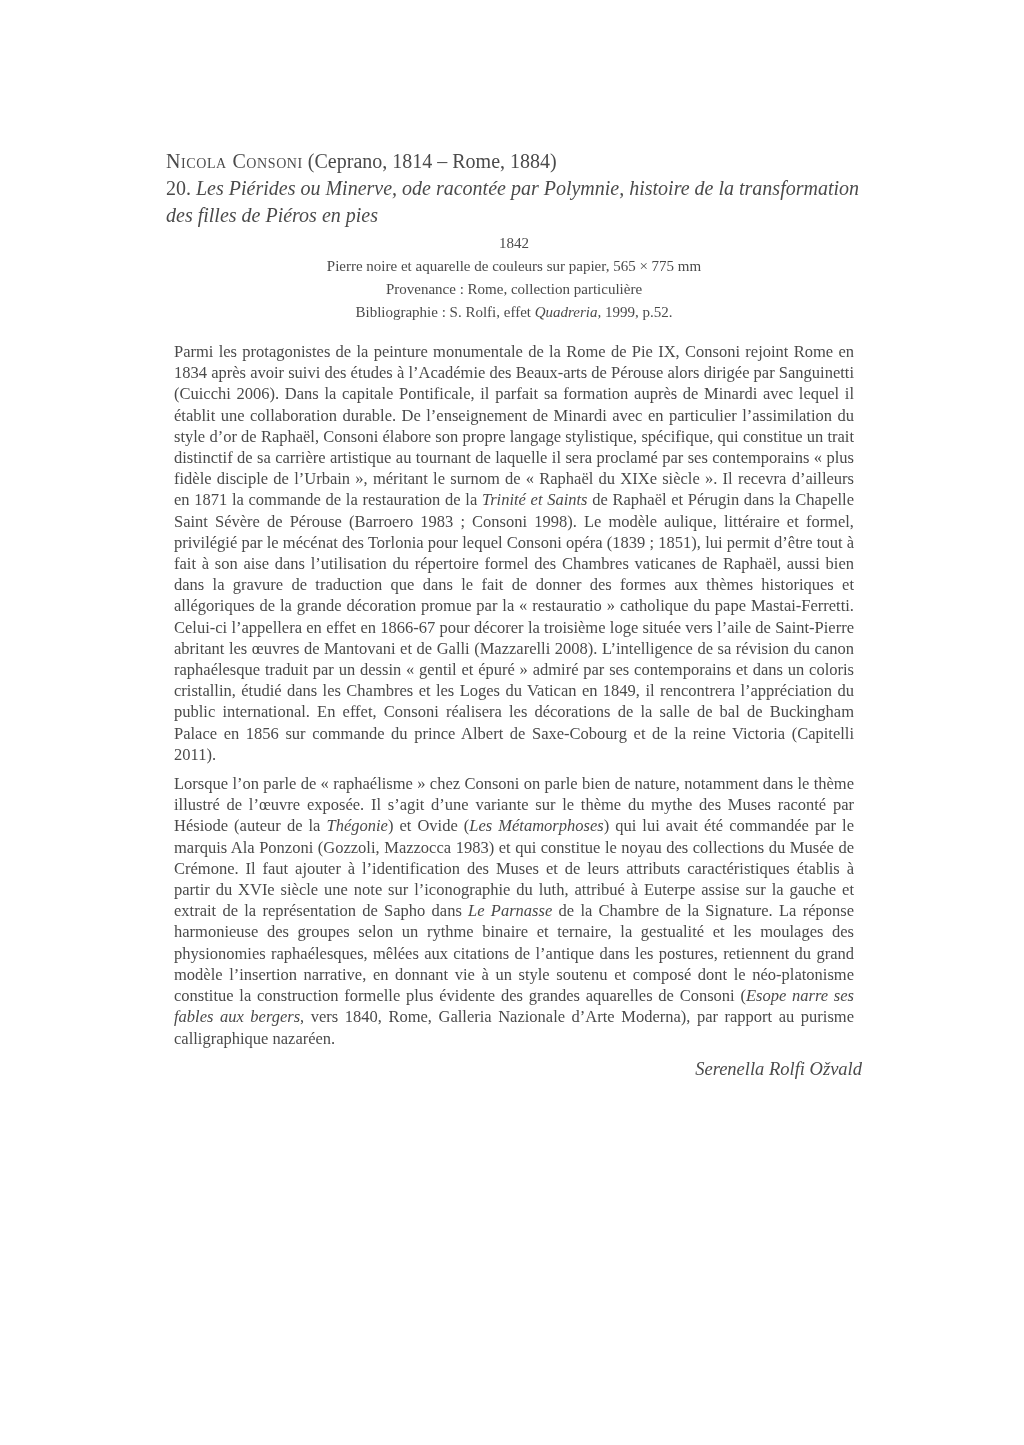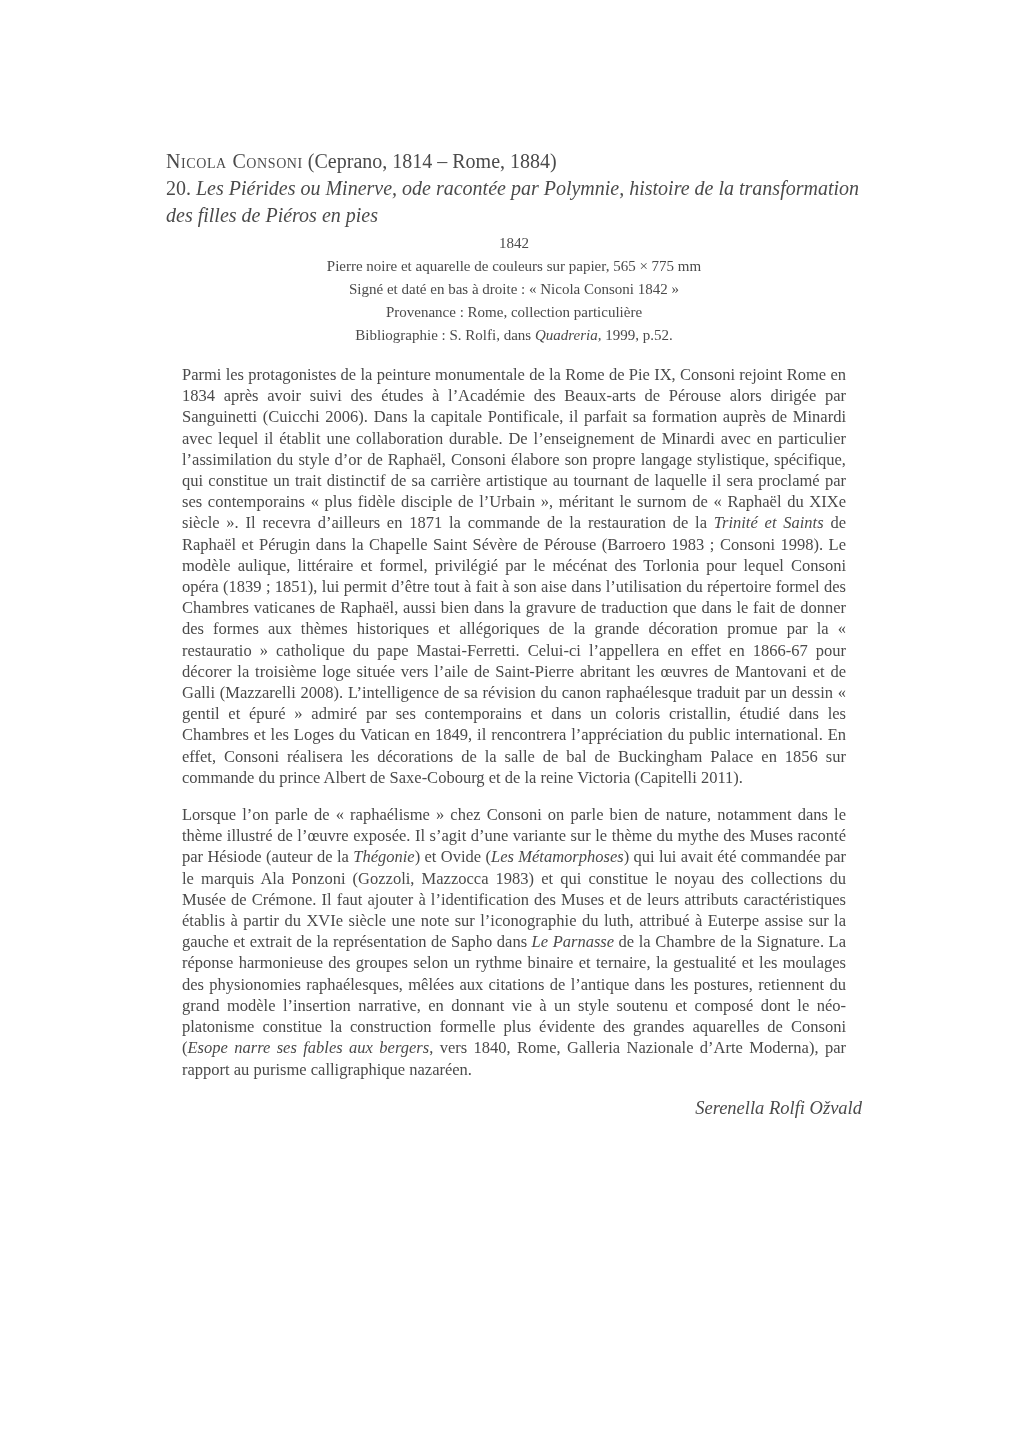--- a/index.html
+++ b/index.html
@@ -47,21 +47,21 @@
     white-space: nowrap;
     text-align: center;
   }
   .body-text {
     margin-top: 17px;
     font-size: 16.5px;
     line-height: 21.2px;
     text-align: justify;
   }
   .body-text p {
-    margin: 16px;
+    margin: 8px;
     padding: 0;
   }
   .author-signature {
     text-align: right;
     font-style: italic;
     font-size: 18.5px;
     line-height: 24px;
   }
   .page-number {
     position: absolute;
@@ -84,23 +84,22 @@
         <span class="smallcaps">Nicola Consoni</span><span> (Ceprano, 1814 – Rome, 1884)</span>
       </div>
 
       <div class="work-title">
         <span>20. </span><span class="it">Les Piérides ou Minerve, ode racontée par Polymnie, histoire de la transformation des filles de Piéros en pies</span>
       </div>
 
       <div class="tech-block">
         <div class="tech-line">1842</div>
         <div class="tech-line">Pierre noire et aquarelle de couleurs sur papier, 565 × 775 mm</div>
-        <div class="tech-line">Signé et daté en bas à droite : « Nicola Consoni 1842 »</div>
         <div class="tech-line">Provenance : Rome, collection particulière</div>
-        <div class="tech-line"><span>Bibliographie : S. Rolfi, dans </span><span class="it">Quadreria,</span><span> 1999, p.52.</span></div>
+        <div class="tech-line"><span>Bibliographie : S. Rolfi, effet </span><span class="it">Quadreria,</span><span> 1999, p.52.</span></div>
       </div>
     </div>
 
     <div class="body-text">
       <p><span>Parmi les protagonistes de la peinture monumentale de la Rome de Pie IX, Consoni rejoint Rome en 1834 après avoir suivi des études à l’Académie des Beaux-arts de Pérouse alors dirigée par Sanguinetti (Cuicchi 2006). Dans la capitale Pontificale, il parfait sa formation auprès de Minardi avec lequel il établit une collaboration durable. De l’enseignement de Minardi avec en particulier l’assimilation du style d’or de Raphaël, Consoni élabore son propre langage stylistique, spécifique, qui constitue un trait distinctif de sa carrière artistique au tournant de laquelle il sera proclamé par ses contemporains « plus fidèle disciple de l’Urbain », méritant le surnom de « Raphaël du XIXe siècle ». Il recevra d’ailleurs en 1871 la commande de la restauration de la </span><span class="it">Trinité et Saints</span><span> de Raphaël et Pérugin dans la Chapelle Saint Sévère de Pérouse (Barroero 1983 ; Consoni 1998). Le modèle aulique, littéraire et formel, privilégié par le mécénat des Torlonia pour lequel Consoni opéra (1839 ; 1851), lui permit d’être tout à fait à son aise dans l’utilisation du répertoire formel des Chambres vaticanes de Raphaël, aussi bien dans la gravure de traduction que dans le fait de donner des formes aux thèmes historiques et allégoriques de la grande décoration promue par la « restauratio » catholique du pape Mastai-Ferretti. Celui-ci l’appellera en effet en 1866-67 pour décorer la troisième loge située vers l’aile de Saint-Pierre abritant les œuvres de Mantovani et de Galli (Mazzarelli 2008). L’intelligence de sa révision du canon raphaélesque traduit par un dessin « gentil et épuré » admiré par ses contemporains et dans un coloris cristallin, étudié dans les Chambres et les Loges du Vatican en 1849, il rencontrera l’appréciation du public international. En effet, Consoni réalisera les décorations de la salle de bal de Buckingham Palace en 1856 sur commande du prince Albert de Saxe-Cobourg et de la reine Victoria (Capitelli 2011).</span></p>
       <p><span>Lorsque l’on parle de « raphaélisme » chez Consoni on parle bien de nature, notamment dans le thème illustré de l’œuvre exposée. Il s’agit d’une variante sur le thème du mythe des Muses raconté par Hésiode (auteur de la </span><span class="it">Thégonie</span><span>) et Ovide (</span><span class="it">Les Métamorphoses</span><span>) qui lui avait été commandée par le marquis Ala Ponzoni (Gozzoli, Mazzocca 1983) et qui constitue le noyau des collections du Musée de Crémone. Il faut ajouter à l’identification des Muses et de leurs attributs caractéristiques établis à partir du XVIe siècle une note sur l’iconographie du luth, attribué à Euterpe assise sur la gauche et extrait de la représentation de Sapho dans </span><span class="it">Le Parnasse</span><span> de la Chambre de la Signature. La réponse harmonieuse des groupes selon un rythme binaire et ternaire, la gestualité et les moulages des physionomies raphaélesques, mêlées aux citations de l’antique dans les postures, retiennent du grand modèle l’insertion narrative, en donnant vie à un style soutenu et composé dont le néo-platonisme constitue la construction formelle plus évidente des grandes aquarelles de Consoni (</span><span class="it">Esope narre ses fables aux bergers</span><span>, vers 1840, Rome, Galleria Nazionale d’Arte Moderna), par rapport au purisme calligraphique nazaréen.</span></p>
     </div>
 
     <div class="author-signature">Serenella Rolfi Ožvald</div>
   </div>

